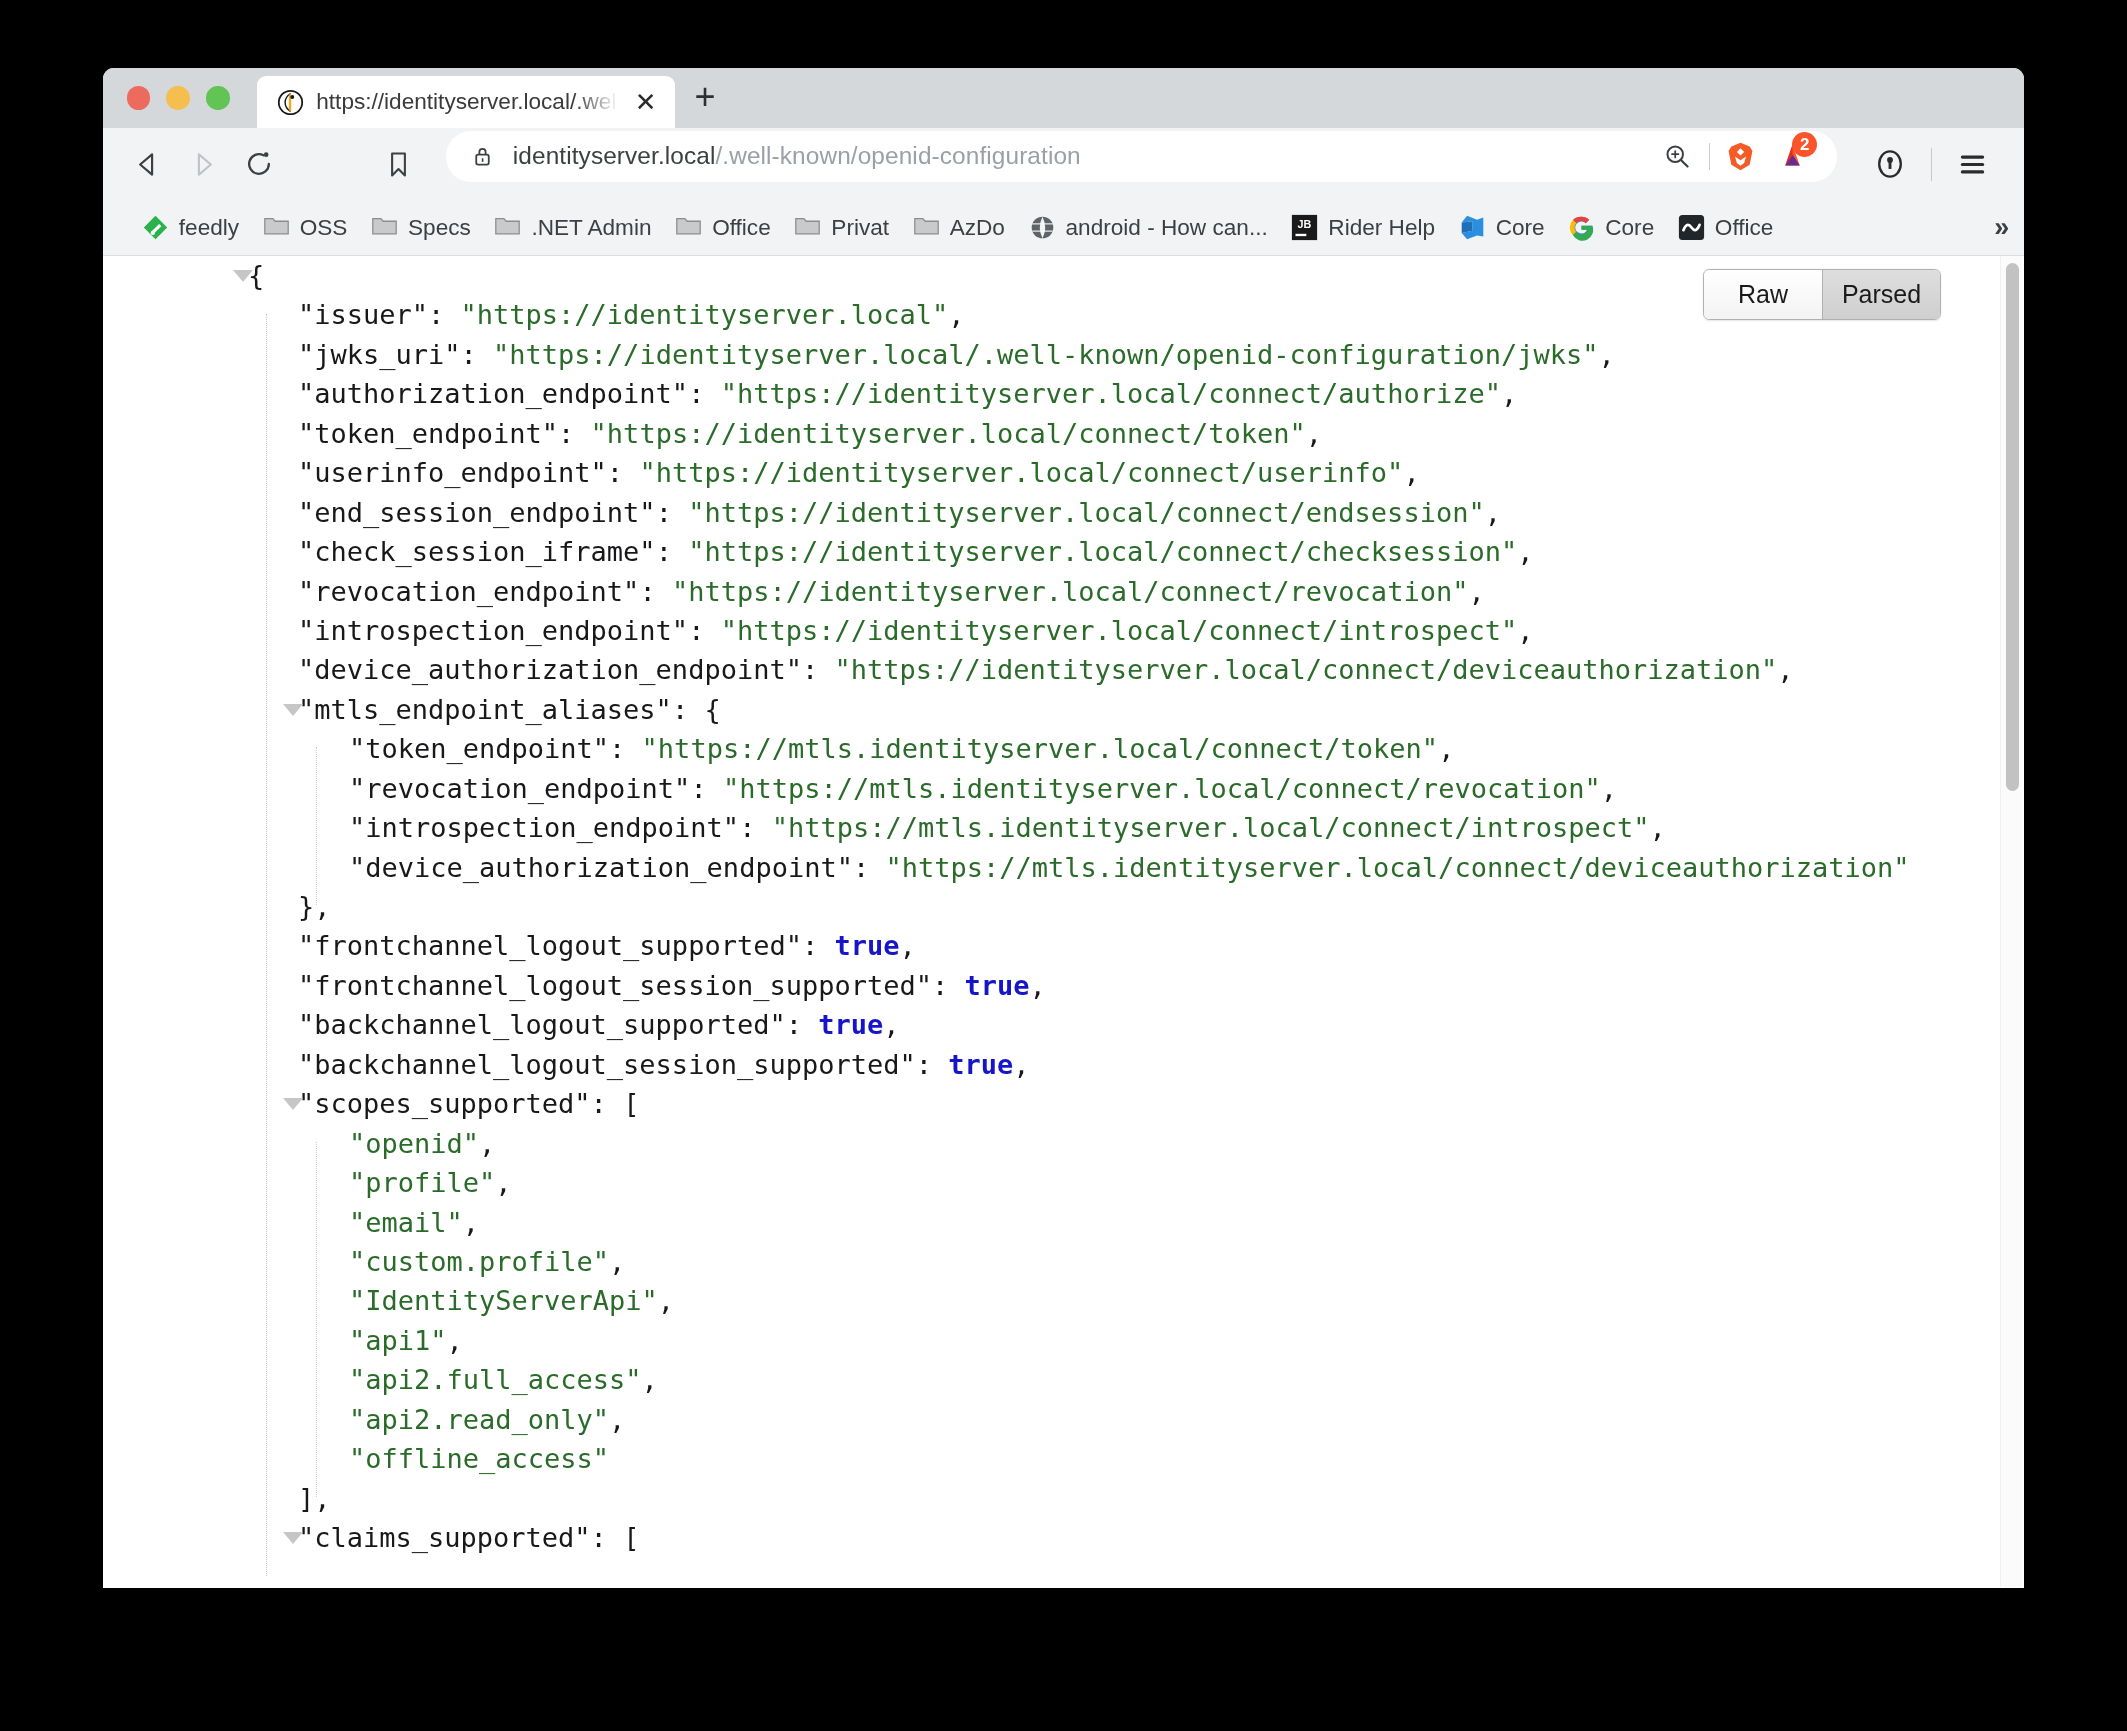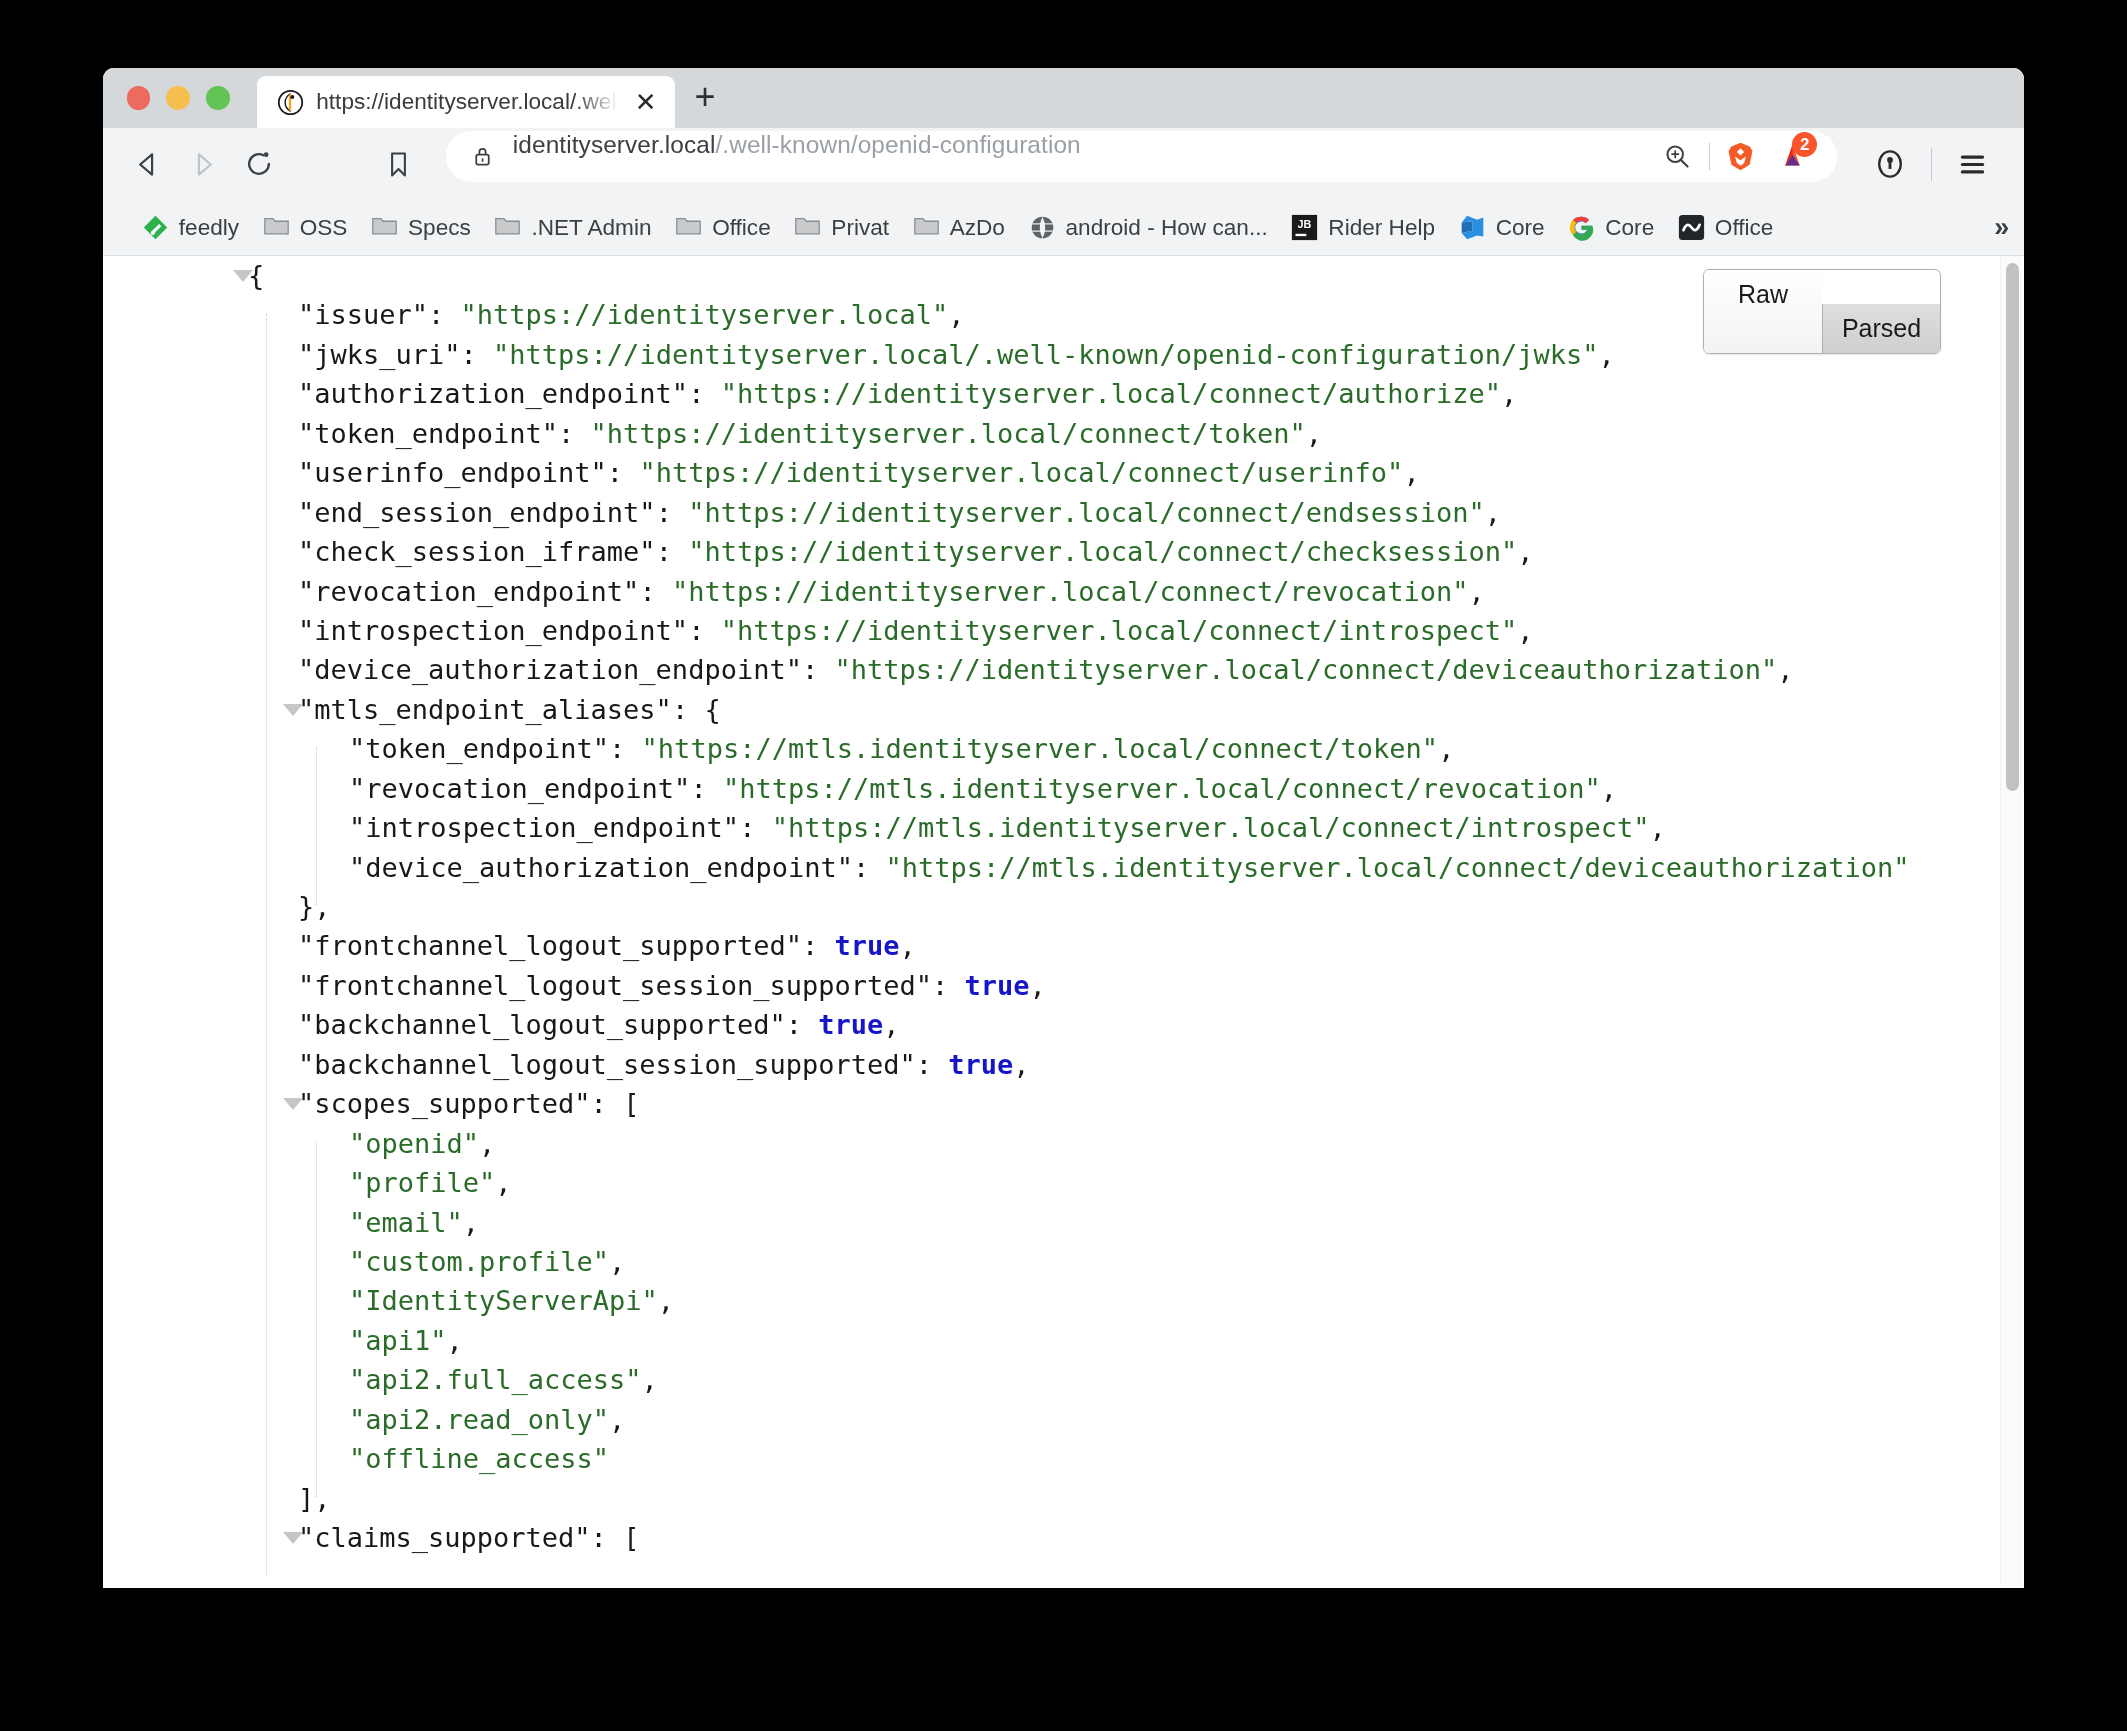--- a/index.html
+++ b/index.html
@@ -100,20 +100,21 @@
     flex: 0 0 auto;
   }
   #bookmark-star-btn { margin-left: 83px; }
   #omnibox {
     flex: 1 1 auto;
     height: 51px;
     margin: 0 9px 16px 20px;
     background: #ffffff;
     border-radius: 25px;
     display: flex;
+    align-items: center;
     padding: 0 18px 0 23.5px;
     gap: 18px;
     min-width: 0;
   }
   #omnibox-url {
     flex: 1 1 auto;
     font-size: 24.4px;
     color: #9aa0a6;
     white-space: nowrap;
     overflow: hidden;
@@ -212,21 +213,20 @@
     font-size: 25px;
     color: #1a1a1a;
     padding: 10px 0;
     width: 118px;
     text-align: center;
     background: linear-gradient(#ffffff, #f3f3f3);
   }
   .vm-btn.active {
     background: linear-gradient(#dedede, #cfcfcf);
     border-left: 0.9px solid #b0b0b0;
-    margin-top: 34px;
   }
 
   #json-scroll {
     position: absolute;
     inset: 0;
     padding: 12.7px 0 0 0;
     overflow: hidden;
   }
   .json-line {
     position: relative;

